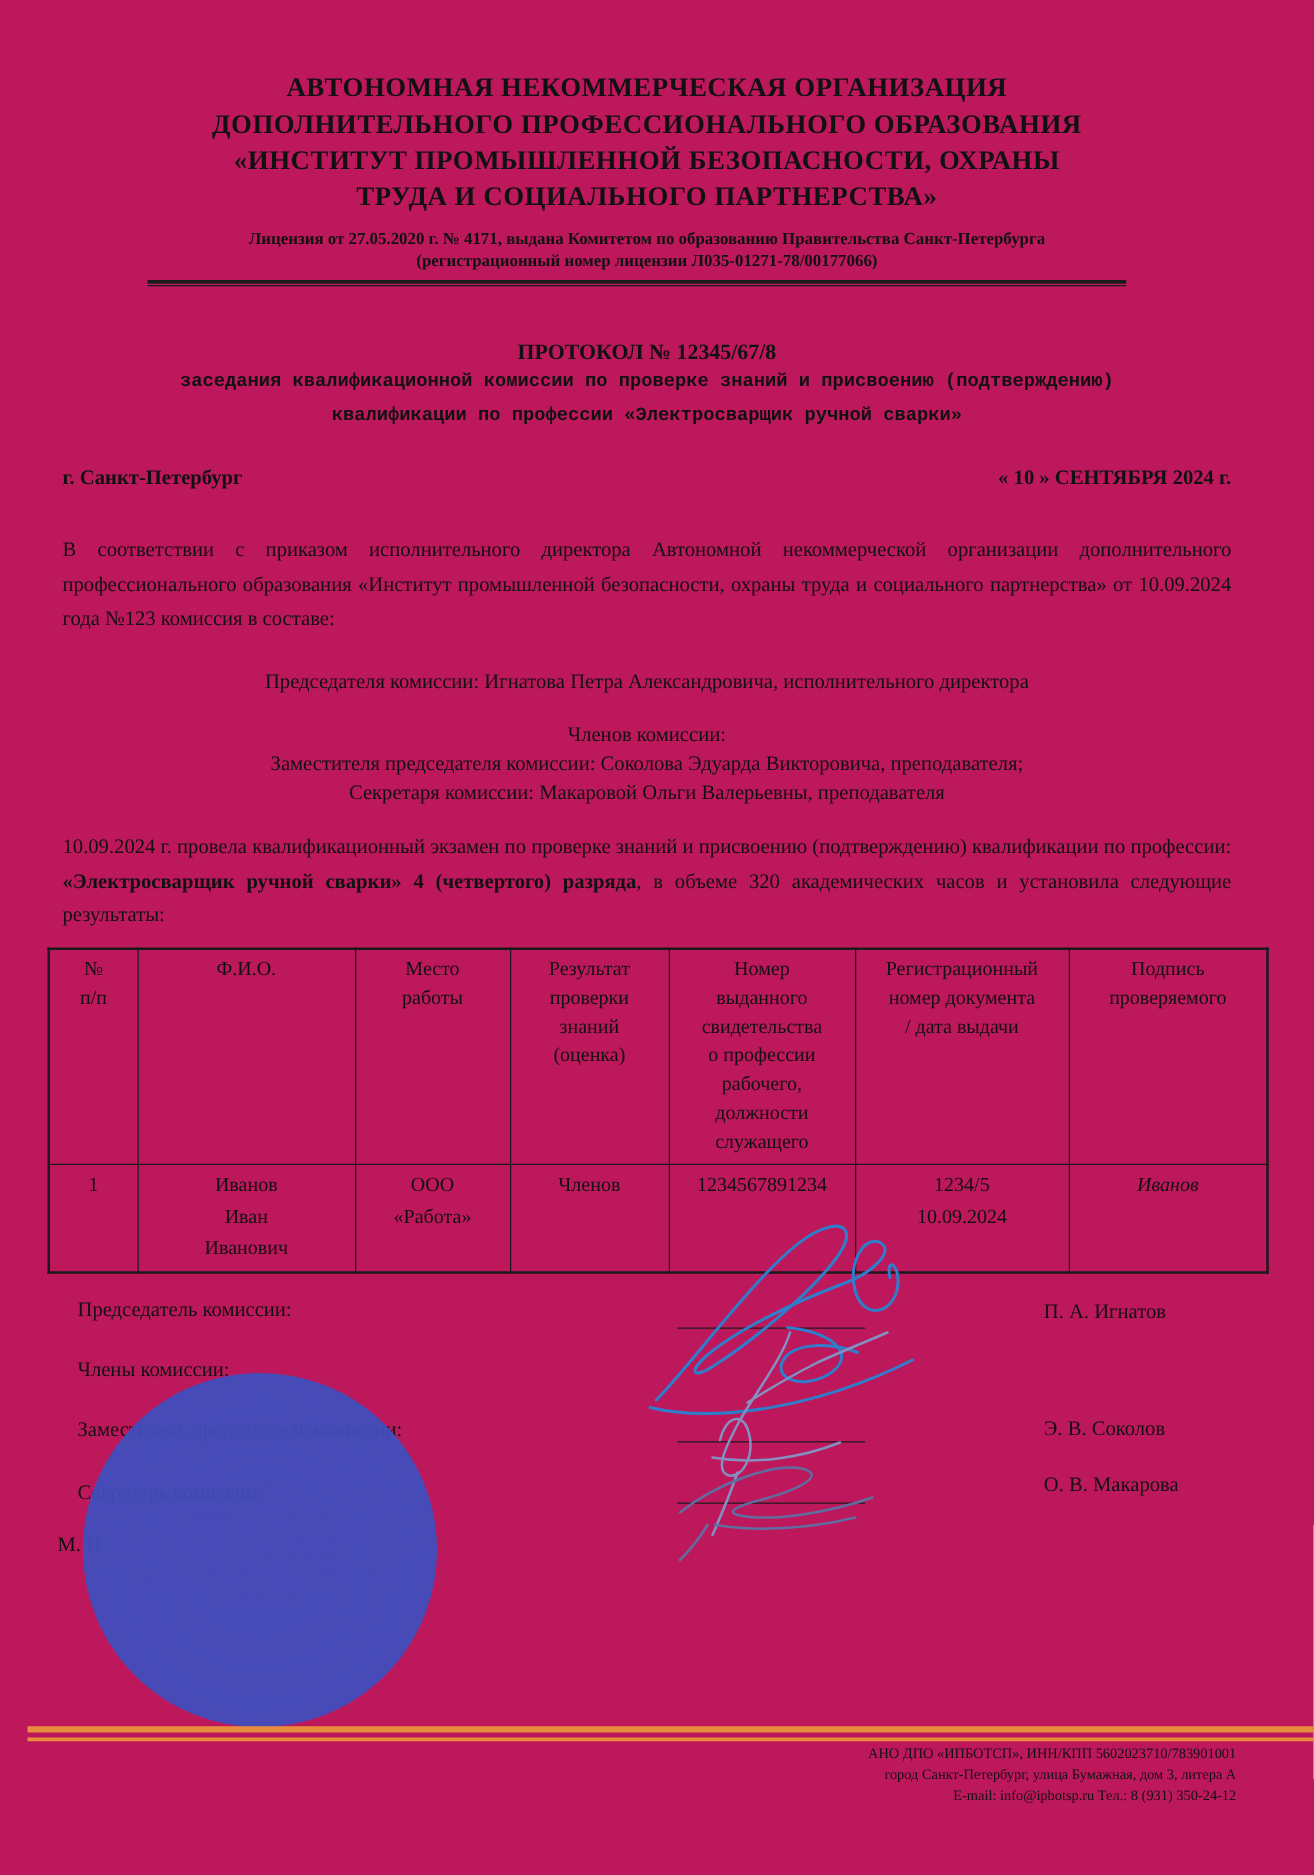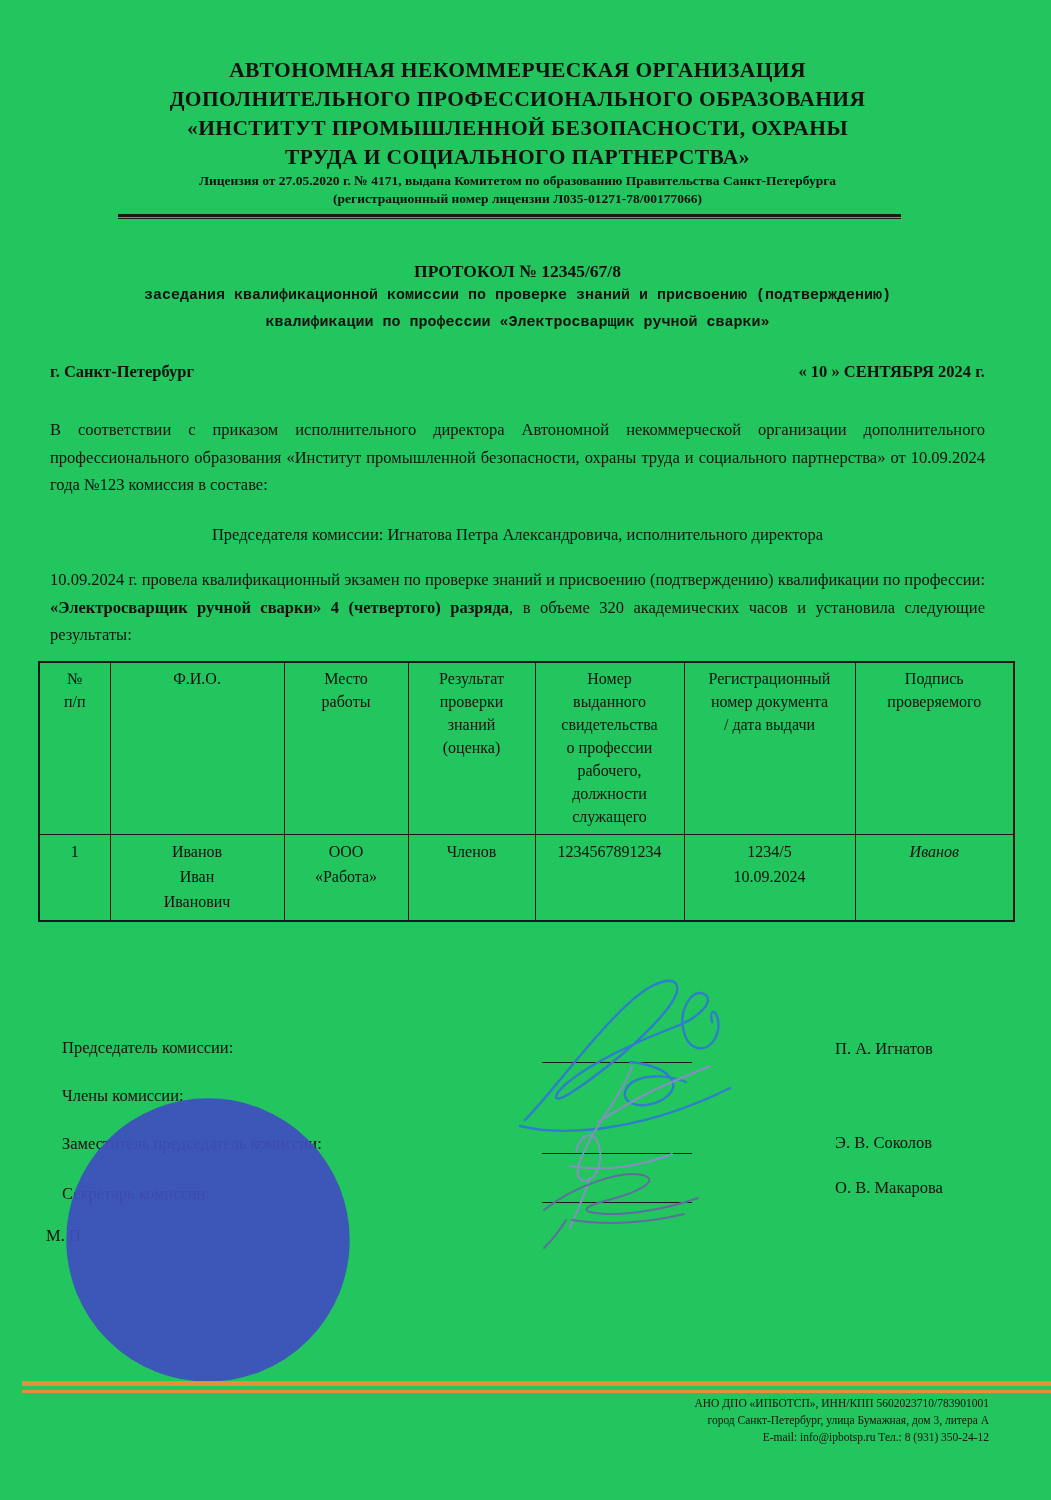--- a/index.html
+++ b/index.html
@@ -1,21 +1,21 @@
 <!DOCTYPE html>
 <html><head>
 <meta charset="utf-8">
 <style>
   html,body{margin:0;padding:0;background:#ffffff;}
-  .page{position:relative;width:1051px;height:1500px;background:#22c55e;overflow:hidden;
+  .page{position:relative;width:1051px;height:1500px;background:#be185d;overflow:hidden;
         font-family:"Liberation Serif","DejaVu Serif",serif;color:#111;}
   .content{padding:56px 66px 0 50px;}
 
   .org-header{ text-align:center;font-weight:bold;font-size:21.5px;line-height:29px;letter-spacing:.4px;}
-  .license{ text-align:center;font-weight:bold;font-size:13.5px;line-height:17.5px;}
+  .license{ text-align:center;font-weight:bold;font-size:13.5px;line-height:17.5px;margin-top:10px;}
   .rule{height:1px;border-top:3px solid #1a1a1a;border-bottom:1px solid #1a1a1a;
         width:783px;margin:7px 0 0 68px;}
 
   .protocol-title{text-align:center;font-weight:bold;font-size:17.5px;margin-top:42px;}
   .protocol-subtitle{text-align:center;font-weight:bold;font-size:15px;line-height:27px;font-family:Liberation Mono, monospace;}
   .city-date{margin-top:26px;font-weight:bold;font-size:16.5px;display:flex;justify-content:space-between;}
 
   .para{font-size:16.5px;line-height:27.5px;margin:0;text-align:center;}
   .justify{text-align:justify;}
   .mt34{margin-top:34px;} .mt22{margin-top:22px;} .mt18{margin-top:18px;}
@@ -72,20 +72,25 @@
 
     <div class="city-date">
       <span>г. Санкт-Петербург</span>
       <span>« 10 » СЕНТЯБРЯ 2024 г.</span>
     </div>
 
     <p class="para justify mt34">В соответствии с приказом исполнительного директора Автономной некоммерческой организации дополнительного профессионального образования «Институт промышленной безопасности, охраны труда и социального партнерства» от 10.09.2024 года №123 комиссия в составе:</p>
 
     <p class="para mt22">Председателя комиссии: Игнатова Петра Александровича, исполнительного директора</p>
 
+    <div class="para stack mt18">
+      <div>Членов комиссии:</div>
+      <div>Заместителя председателя комиссии: Соколова Эдуарда Викторовича, преподавателя;</div>
+      <div>Секретаря комиссии: Макаровой Ольги Валерьевны, преподавателя</div>
+    </div>
 
     <p class="para justify mt18"><span>10.09.2024 г. провела квалификационный экзамен по проверке знаний и присвоению (подтверждению) квалификации по профессии: </span><b>«Электросварщик ручной сварки» 4 (четвертого) разряда</b><span>, в объеме 320 академических часов и установила следующие результаты:</span></p>
 
     <table class="results">
       <colgroup>
         <col style="width:71px">
           <col style="width:174px">
           <col style="width:124px">
         <col style="width:127px">
           <col style="width:149px">

